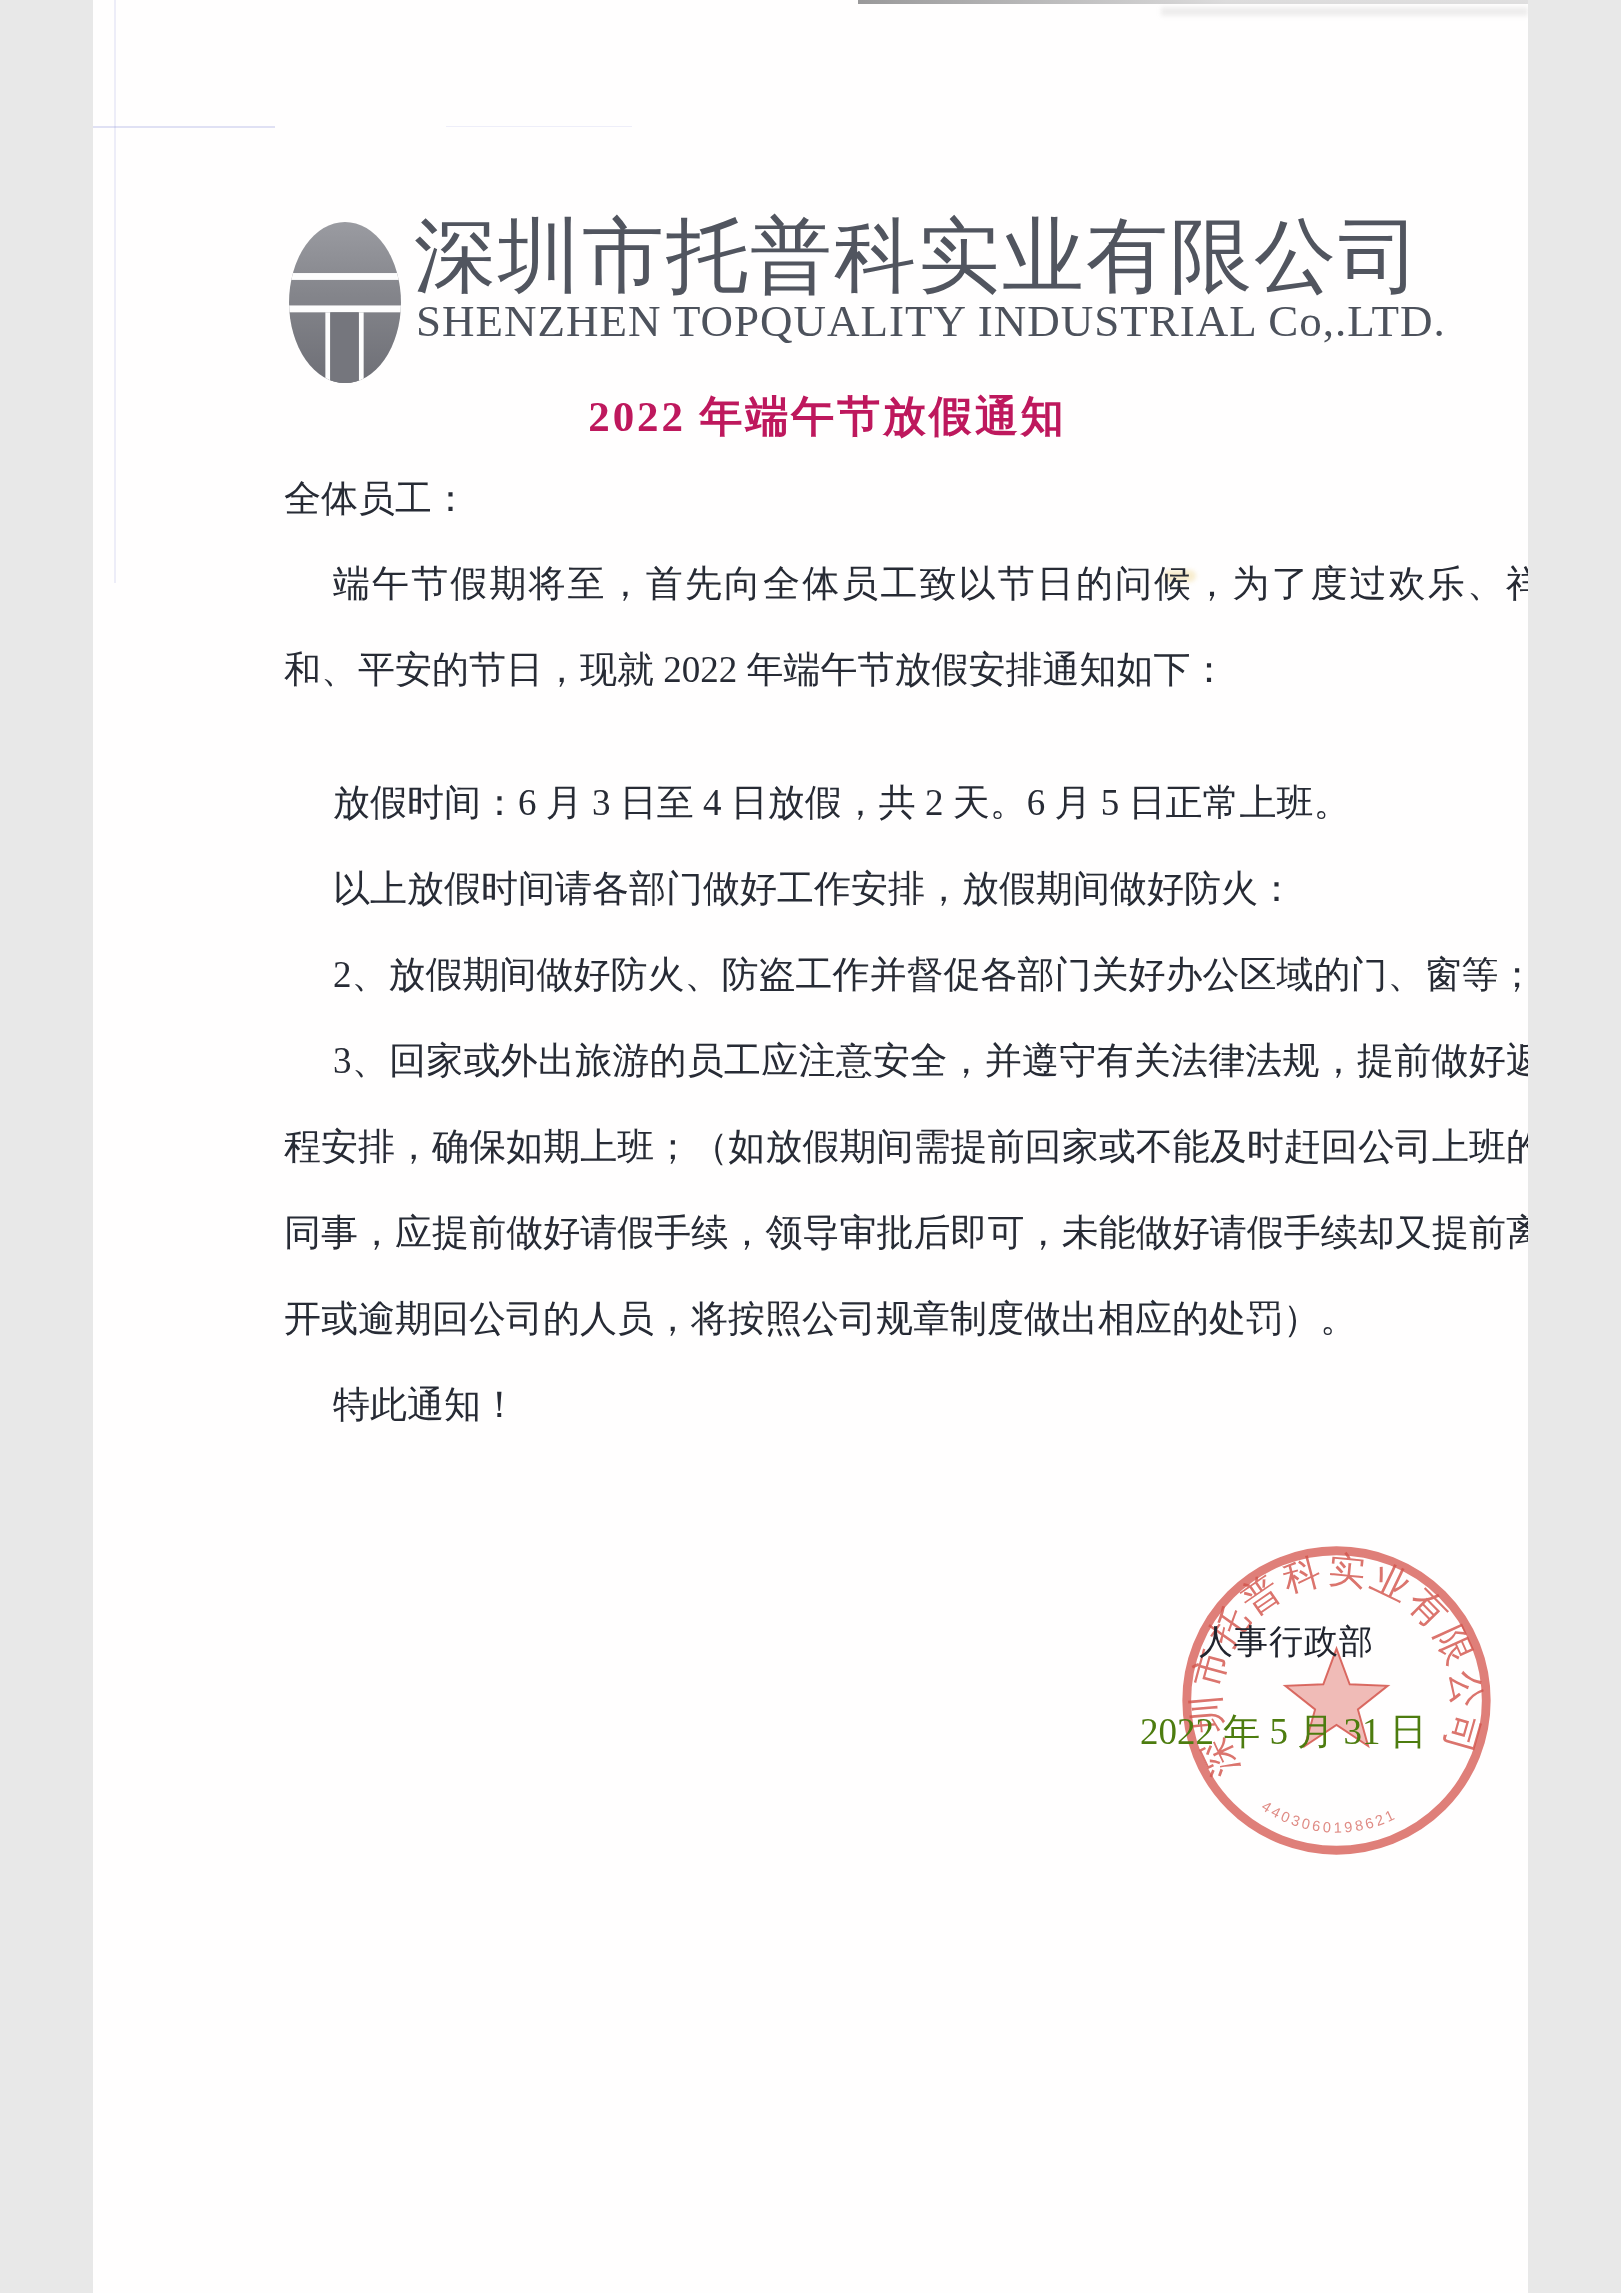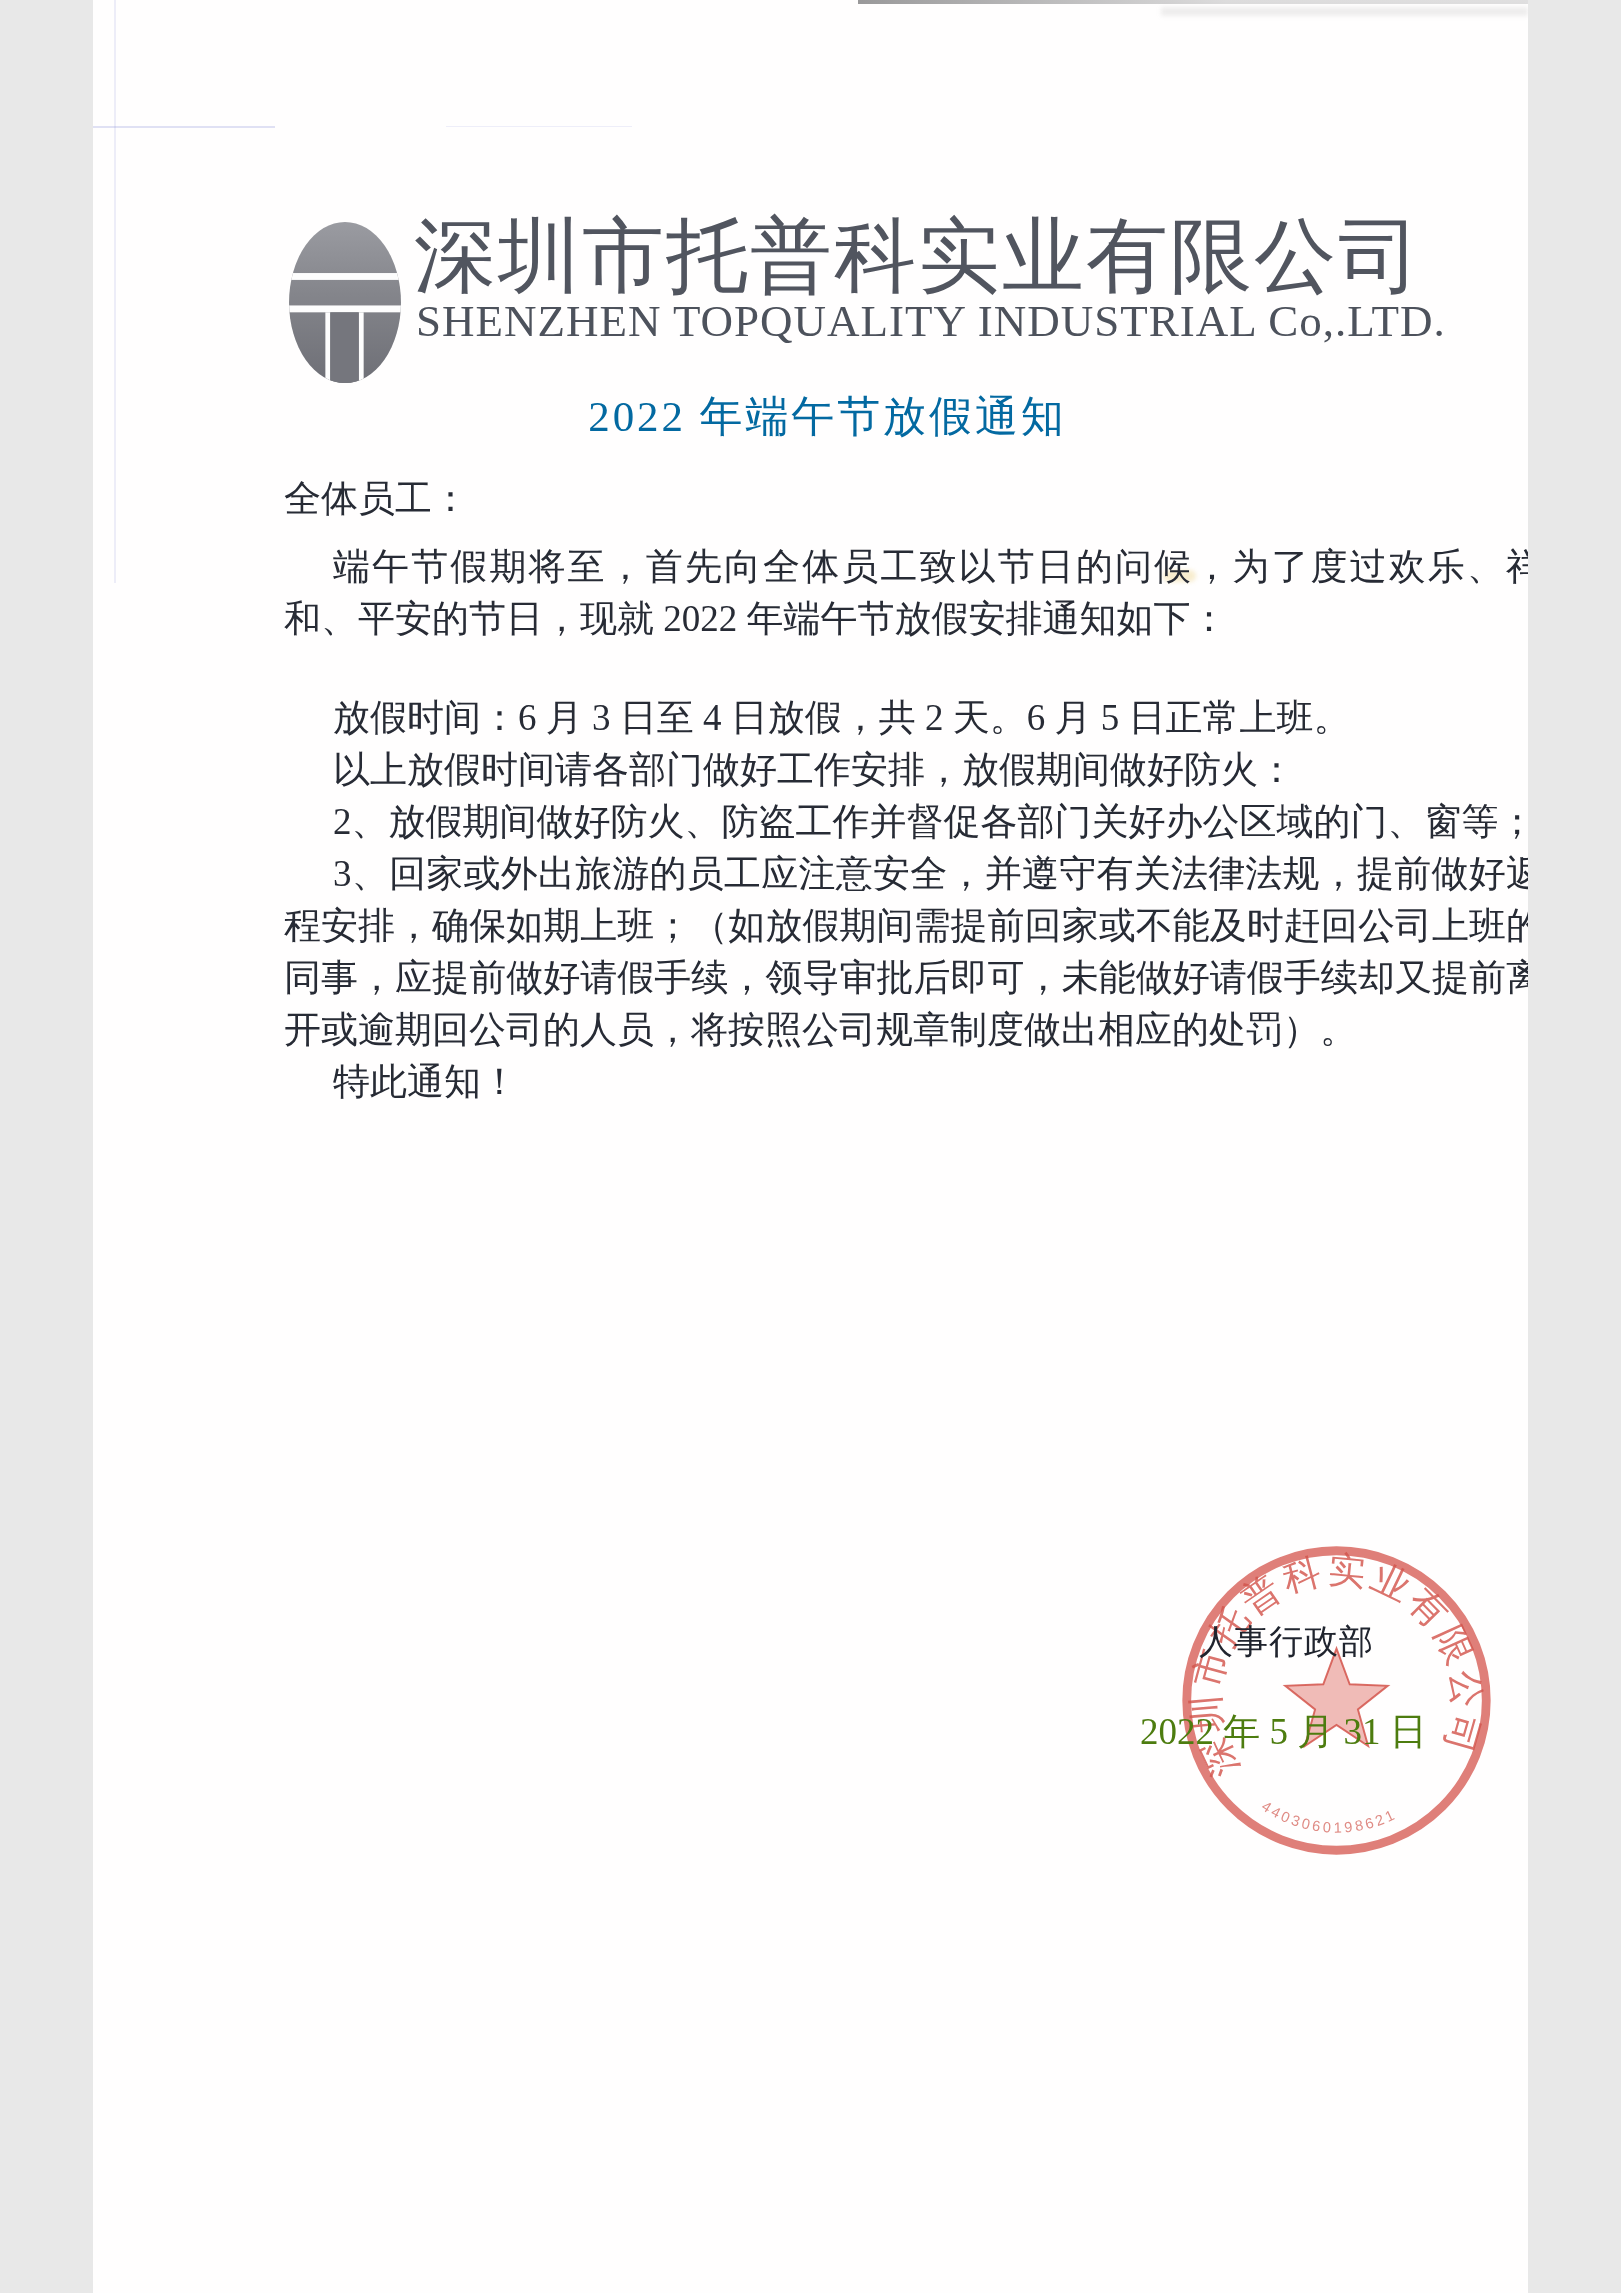--- a/index.html
+++ b/index.html
@@ -29,27 +29,27 @@
     font-size:82px;line-height:1.1;letter-spacing:2px;white-space:nowrap;
     color:#51555f;font-weight:500;
   }
   .company-en{
     position:absolute;left:323px;top:295px;width:1078px;
     font-family:Liberation Serif, serif;
     font-size:45px;letter-spacing:1px;white-space:nowrap;color:#4d525c;
   }
   .notice-title{
     position:absolute;left:421px;top:388px;width:627px;text-align:center;
-    font-size:43px;font-weight:normal;letter-spacing:2.9px;color:#0369a1;white-space:nowrap;
+    font-size:43px;font-weight:bold;letter-spacing:2.9px;color:#be185d;white-space:nowrap;
   }
   
   .salutation{position:absolute;left:191px;top:474px;font-size:37px;color:#272b35;}
   .body-flow{position:absolute;left:191px;top:541px;width:1259px;}
   .body-flow p{
-    margin:0;font-size:37px;line-height:52px;text-align:justify;
+    margin:0;font-size:37px;line-height:86px;text-align:justify;
     text-indent:49px;color:#272b35;
   }
   .body-flow p.gap-before{margin-top:47px;}
   
   .sig-dept{position:absolute;left:1106px;top:1619px;font-size:34px;letter-spacing:1px;color:#20242e;text-align:right;}
   .sig-date{position:absolute;left:1047px;top:1707px;font-size:37px;color:#4d7c0f;white-space:nowrap;}
   
   .stamp{position:absolute;left:1082px;top:1539px;width:323px;height:323px;
     mix-blend-mode:multiply;opacity:.92;}
 </style>

